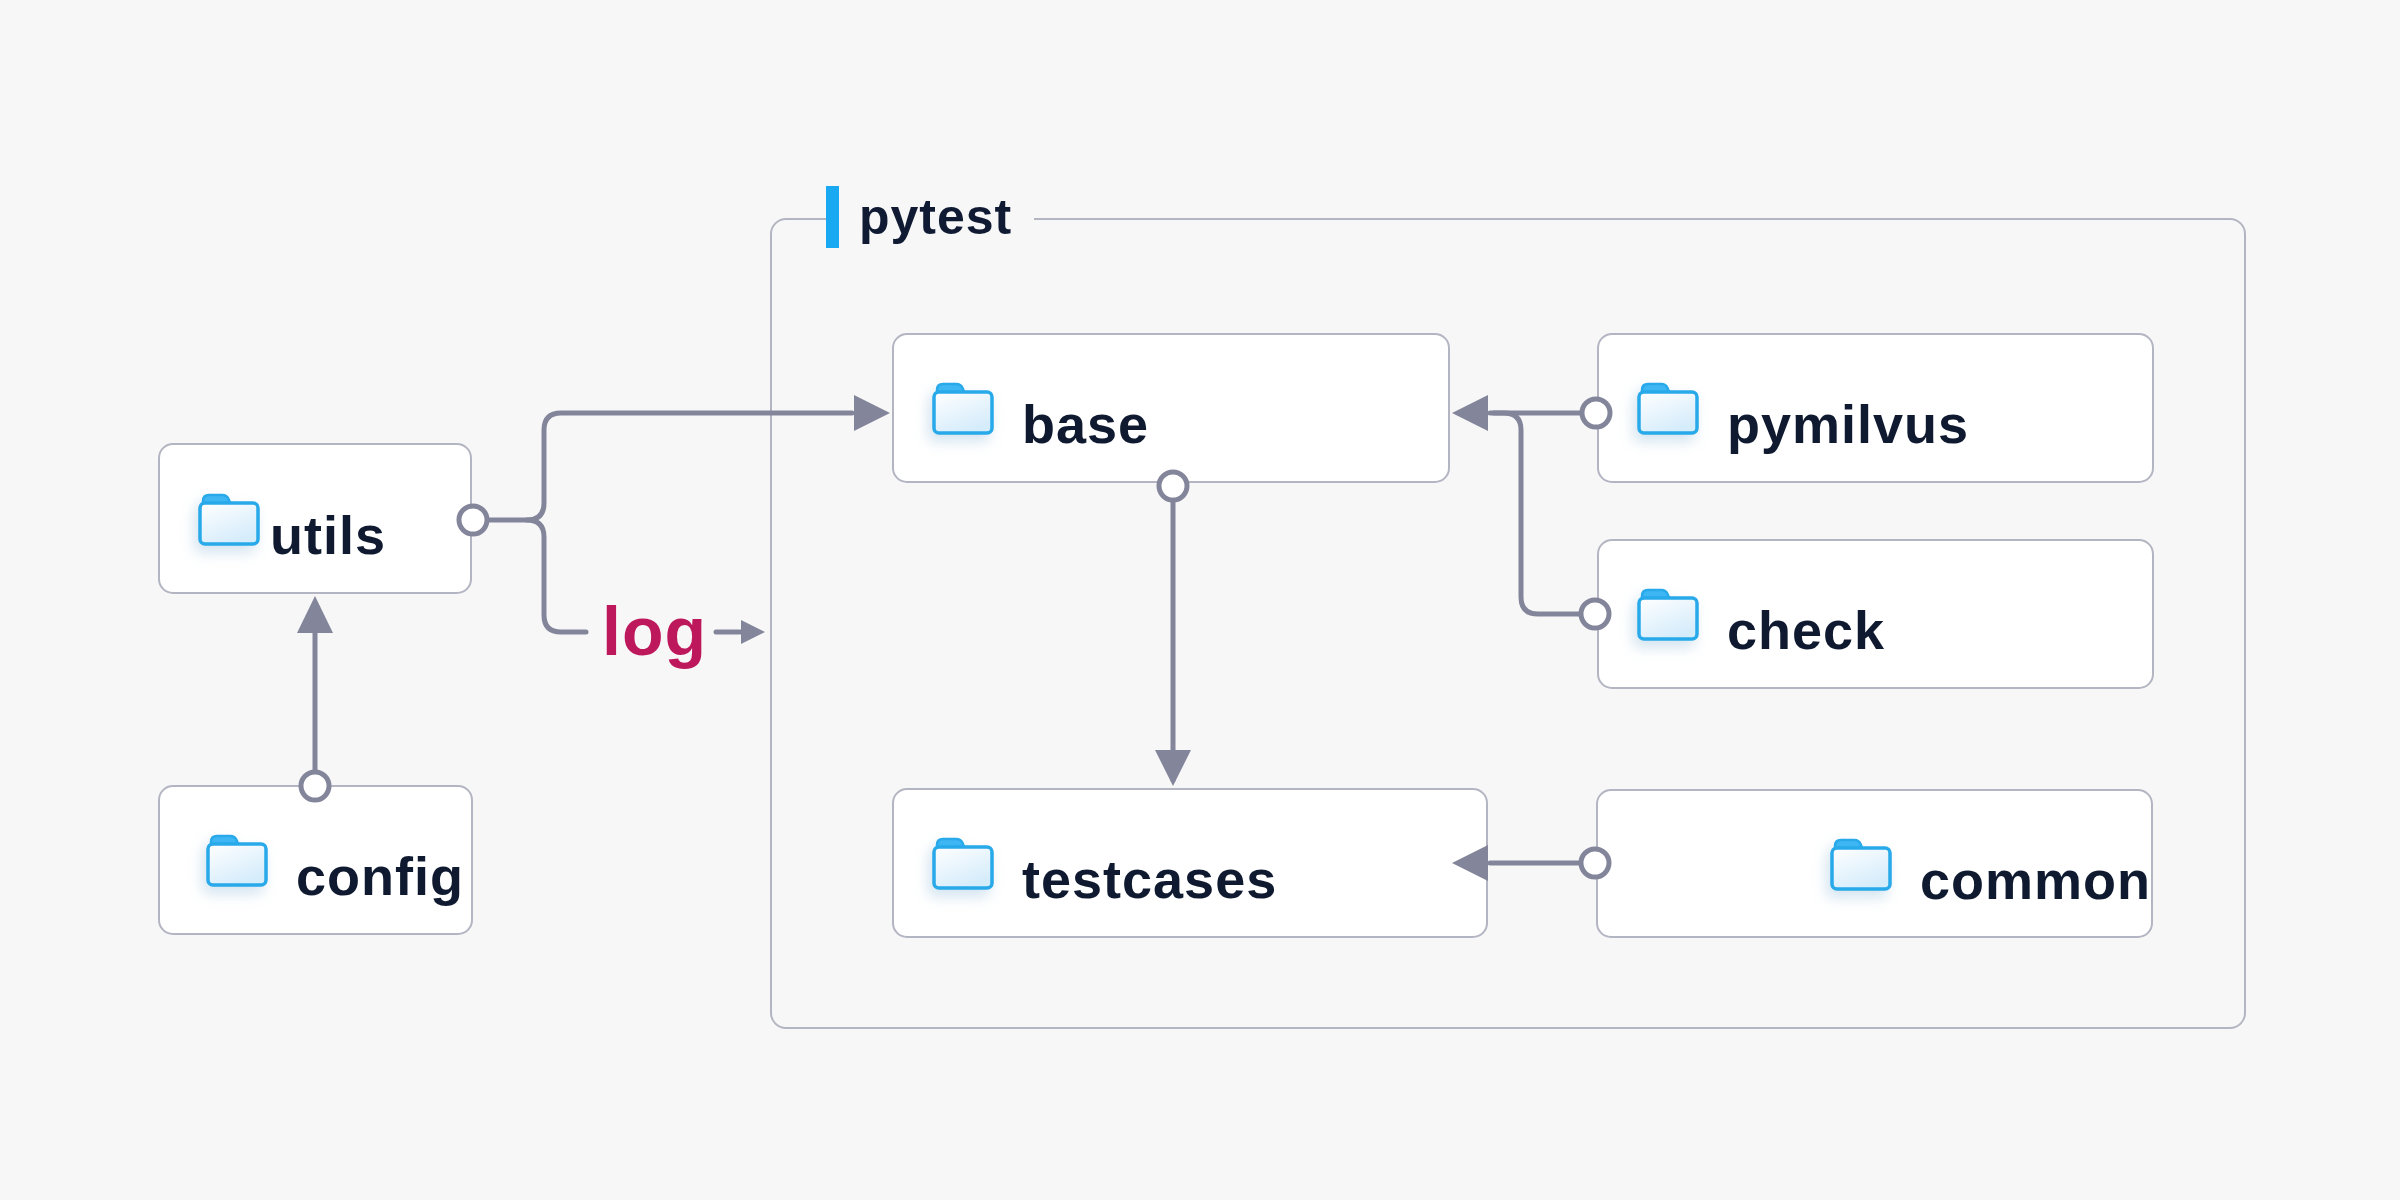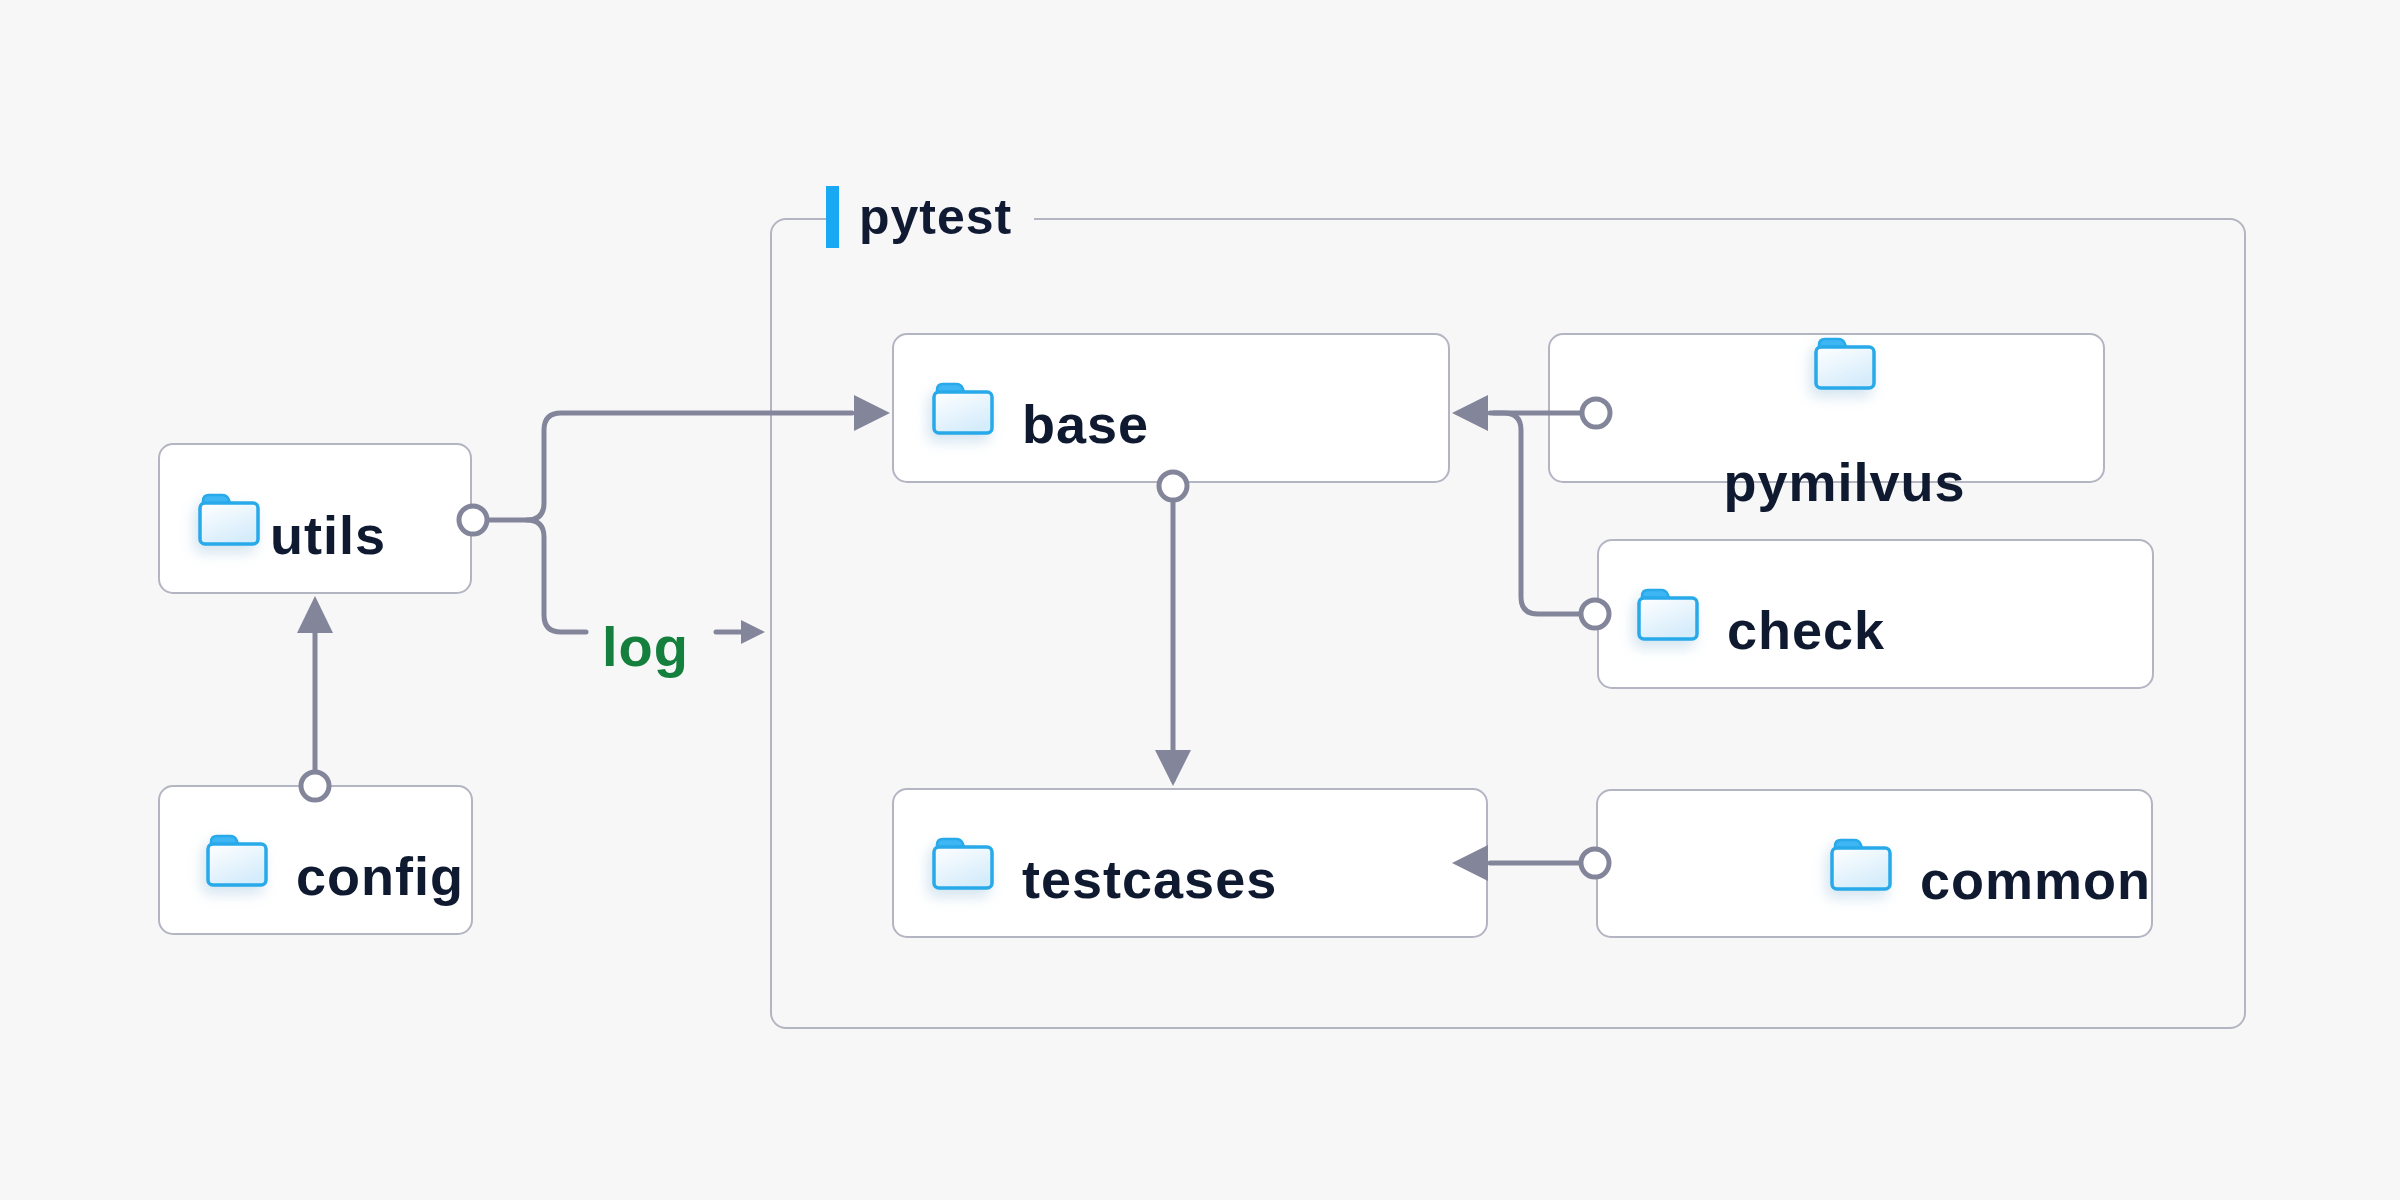--- a/index.html
+++ b/index.html
@@ -73,28 +73,27 @@
   }
   .folder {
     width: 66px; height: 56px;
     flex: 0 0 auto;
     filter: drop-shadow(-4px 7px 7px rgba(110, 165, 205, 0.30));
   }
   
   .edge-label {
     position: absolute;
     left: 602px; top: 601px;
-    font-size: 56px;
+    font-size: 68px;
     font-weight: 700;
     letter-spacing: 1px;
-    color: #15803d;
+    color: #be185d;
     line-height: 60px;
     z-index: 4;
     white-space: nowrap;
-    margin-top: 16px;
   }
   .wires {
     position: absolute;
     left: 0; top: 0;
     width: 2400px; height: 1200px;
     z-index: 5;
     pointer-events: none;
   }
   .defs-holder { position: absolute; width: 0; height: 0; overflow: hidden; }
 </style>
@@ -136,21 +135,21 @@
     <span class="nlabel">config</span>
   </div>
 
   <div class="node" style="left:892px; top:333px; width:558px; height:150px;">
     <svg class="folder" viewBox="0 0 66 56">
         <use href="#folderShape"></use>
       </svg>
     <span class="nlabel">base</span>
   </div>
 
-  <div class="node" style="left:1548px; top:333px; width:557px; height:150px;flex-direction:column;">
+  <div class="node" style="left:1597px; top:333px; width:557px; height:150px;">
     <svg class="folder" viewBox="0 0 66 56">
         <use href="#folderShape"></use>
       </svg>
     <span class="nlabel">pymilvus</span>
   </div>
 
   <div class="node" style="left:1597px; top:539px; width:557px; height:150px;">
     <svg class="folder" viewBox="0 0 66 56">
         <use href="#folderShape"></use>
       </svg>

